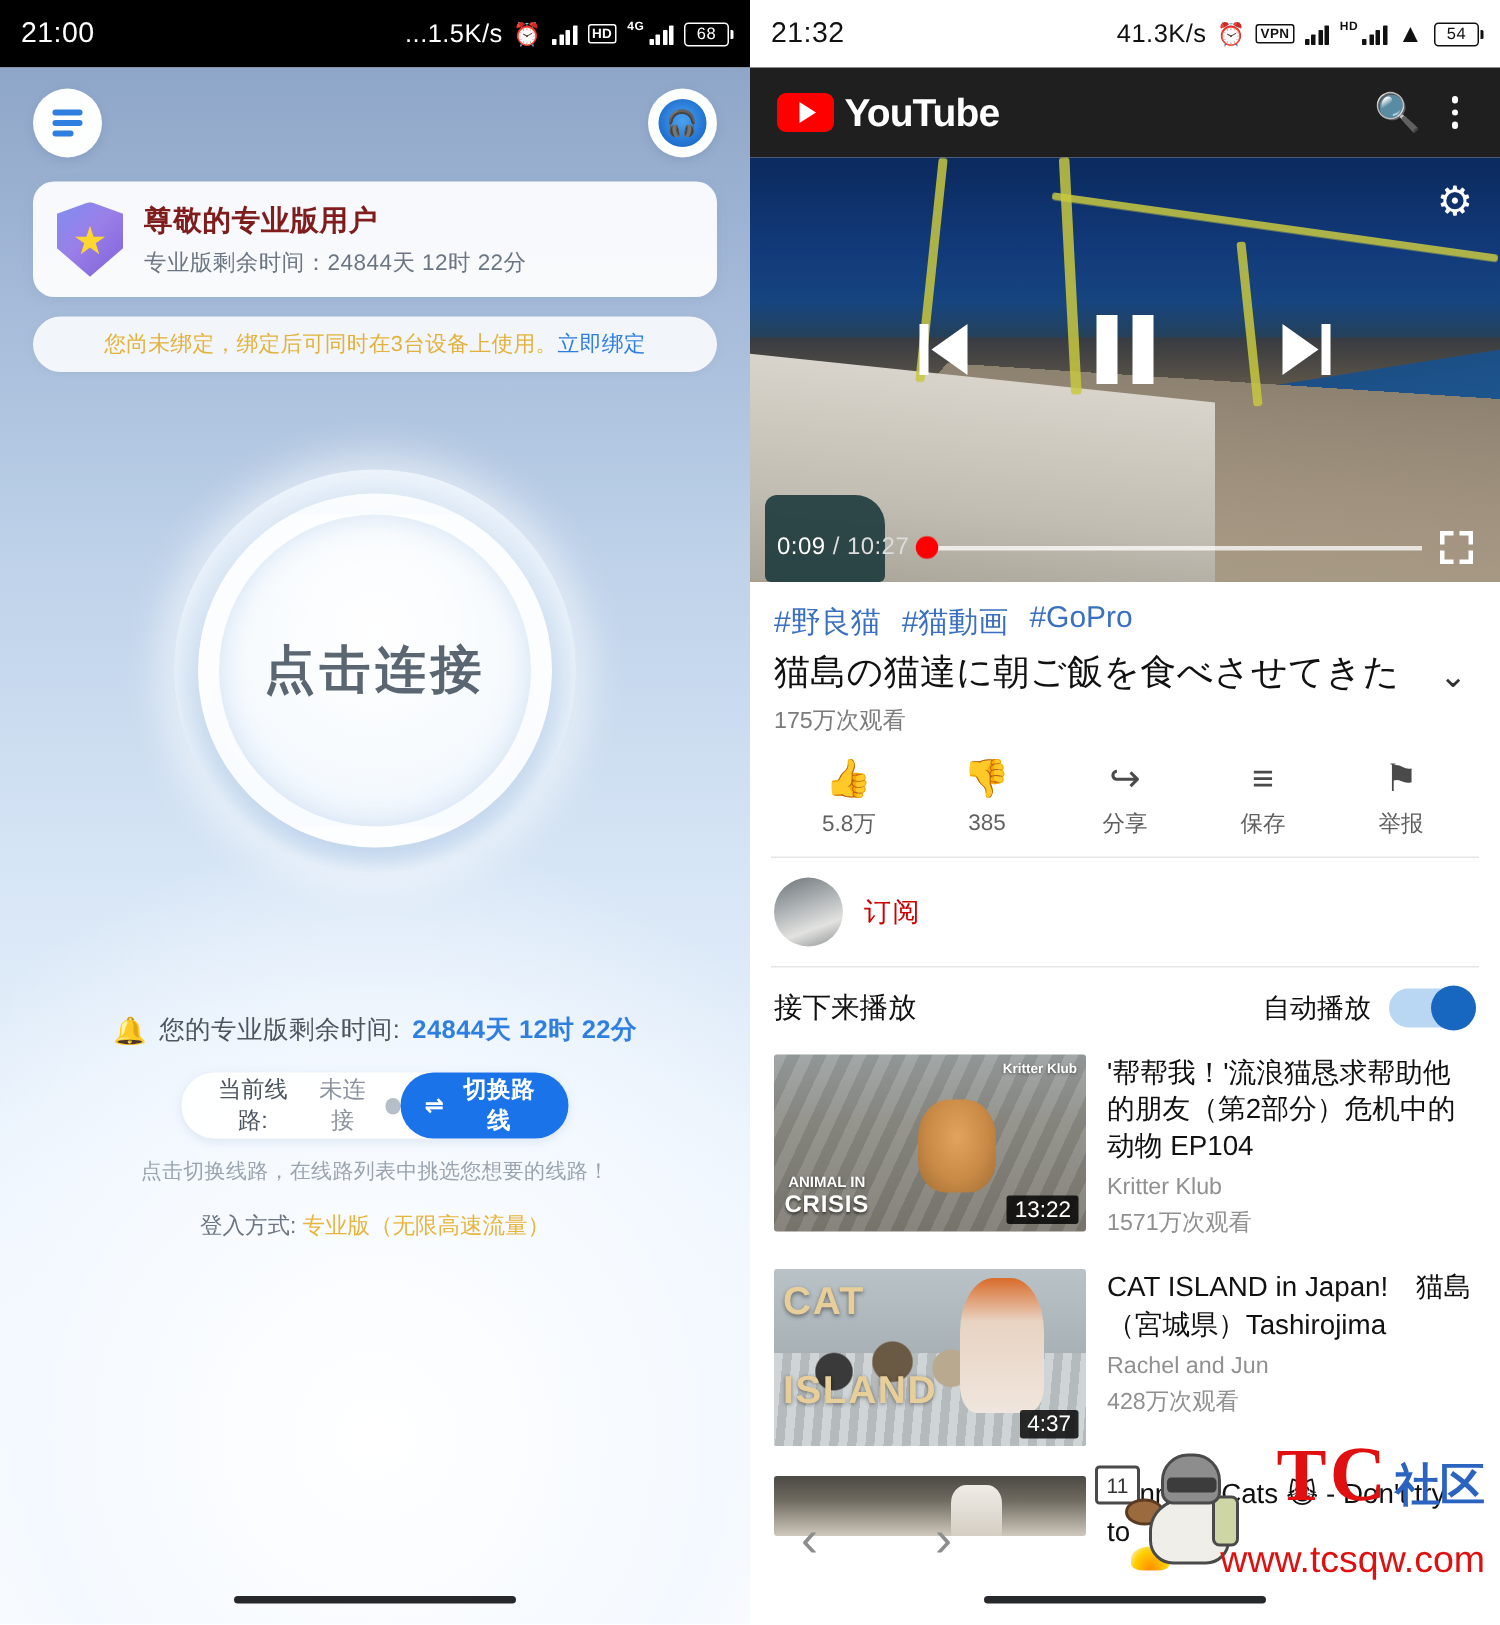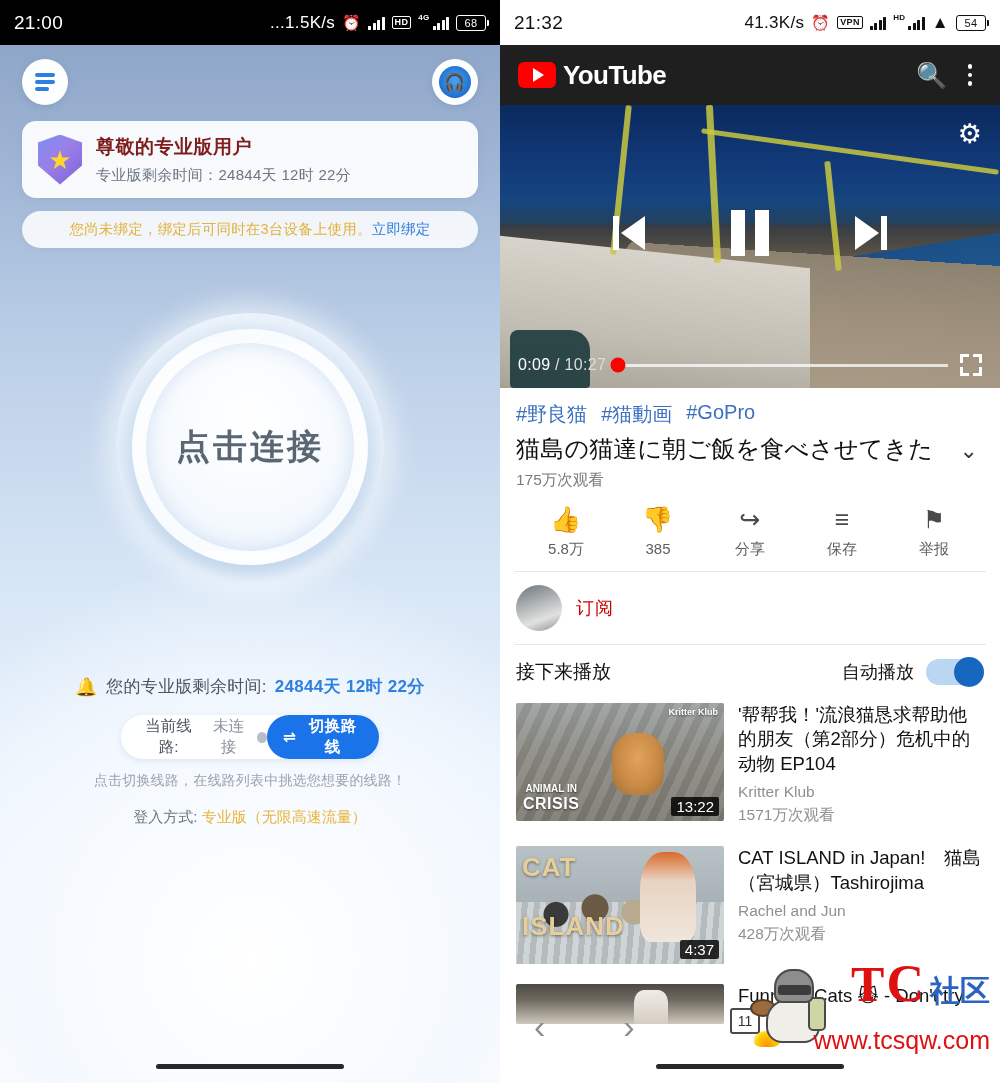--- a/index.html
+++ b/index.html
@@ -384,21 +384,21 @@
     position: absolute; left: 38px; top: 36px; width: 54px; height: 44px;
     background: #efeee9; border: 2px solid #4a4a4a; border-radius: 22px 18px 16px 16px;
   }
   .wm-pack {
     position: absolute; left: 80px; top: 34px; width: 18px; height: 34px;
     background: #cdd6a4; border: 2px solid #4a4a4a; border-radius: 5px;
   }
   .wm-sign {
     position: absolute; left: 2px; top: 14px; width: 30px; height: 26px;
     background: #fff; border: 2px solid #4a4a4a; border-radius: 3px;
-    font-size: 14px; color: #333; display: flex; align-items: center; justify-content: center; margin-top: 31px;
+    font-size: 14px; color: #333; display: flex; align-items: center; justify-content: center;
   }
   .wm-fire {
     position: absolute; left: 26px; bottom: 2px; width: 26px; height: 16px;
     background: radial-gradient(ellipse at 50% 100%, #ff8a00 0%, #ffd000 60%, rgba(255,208,0,0) 100%);
     border-radius: 50% 50% 30% 30%;
   }
   .wm-meat {
     position: absolute; left: 22px; top: 36px; width: 26px; height: 18px;
     background: #9b6a3f; border: 2px solid #5a3b21; border-radius: 50%;
   }

